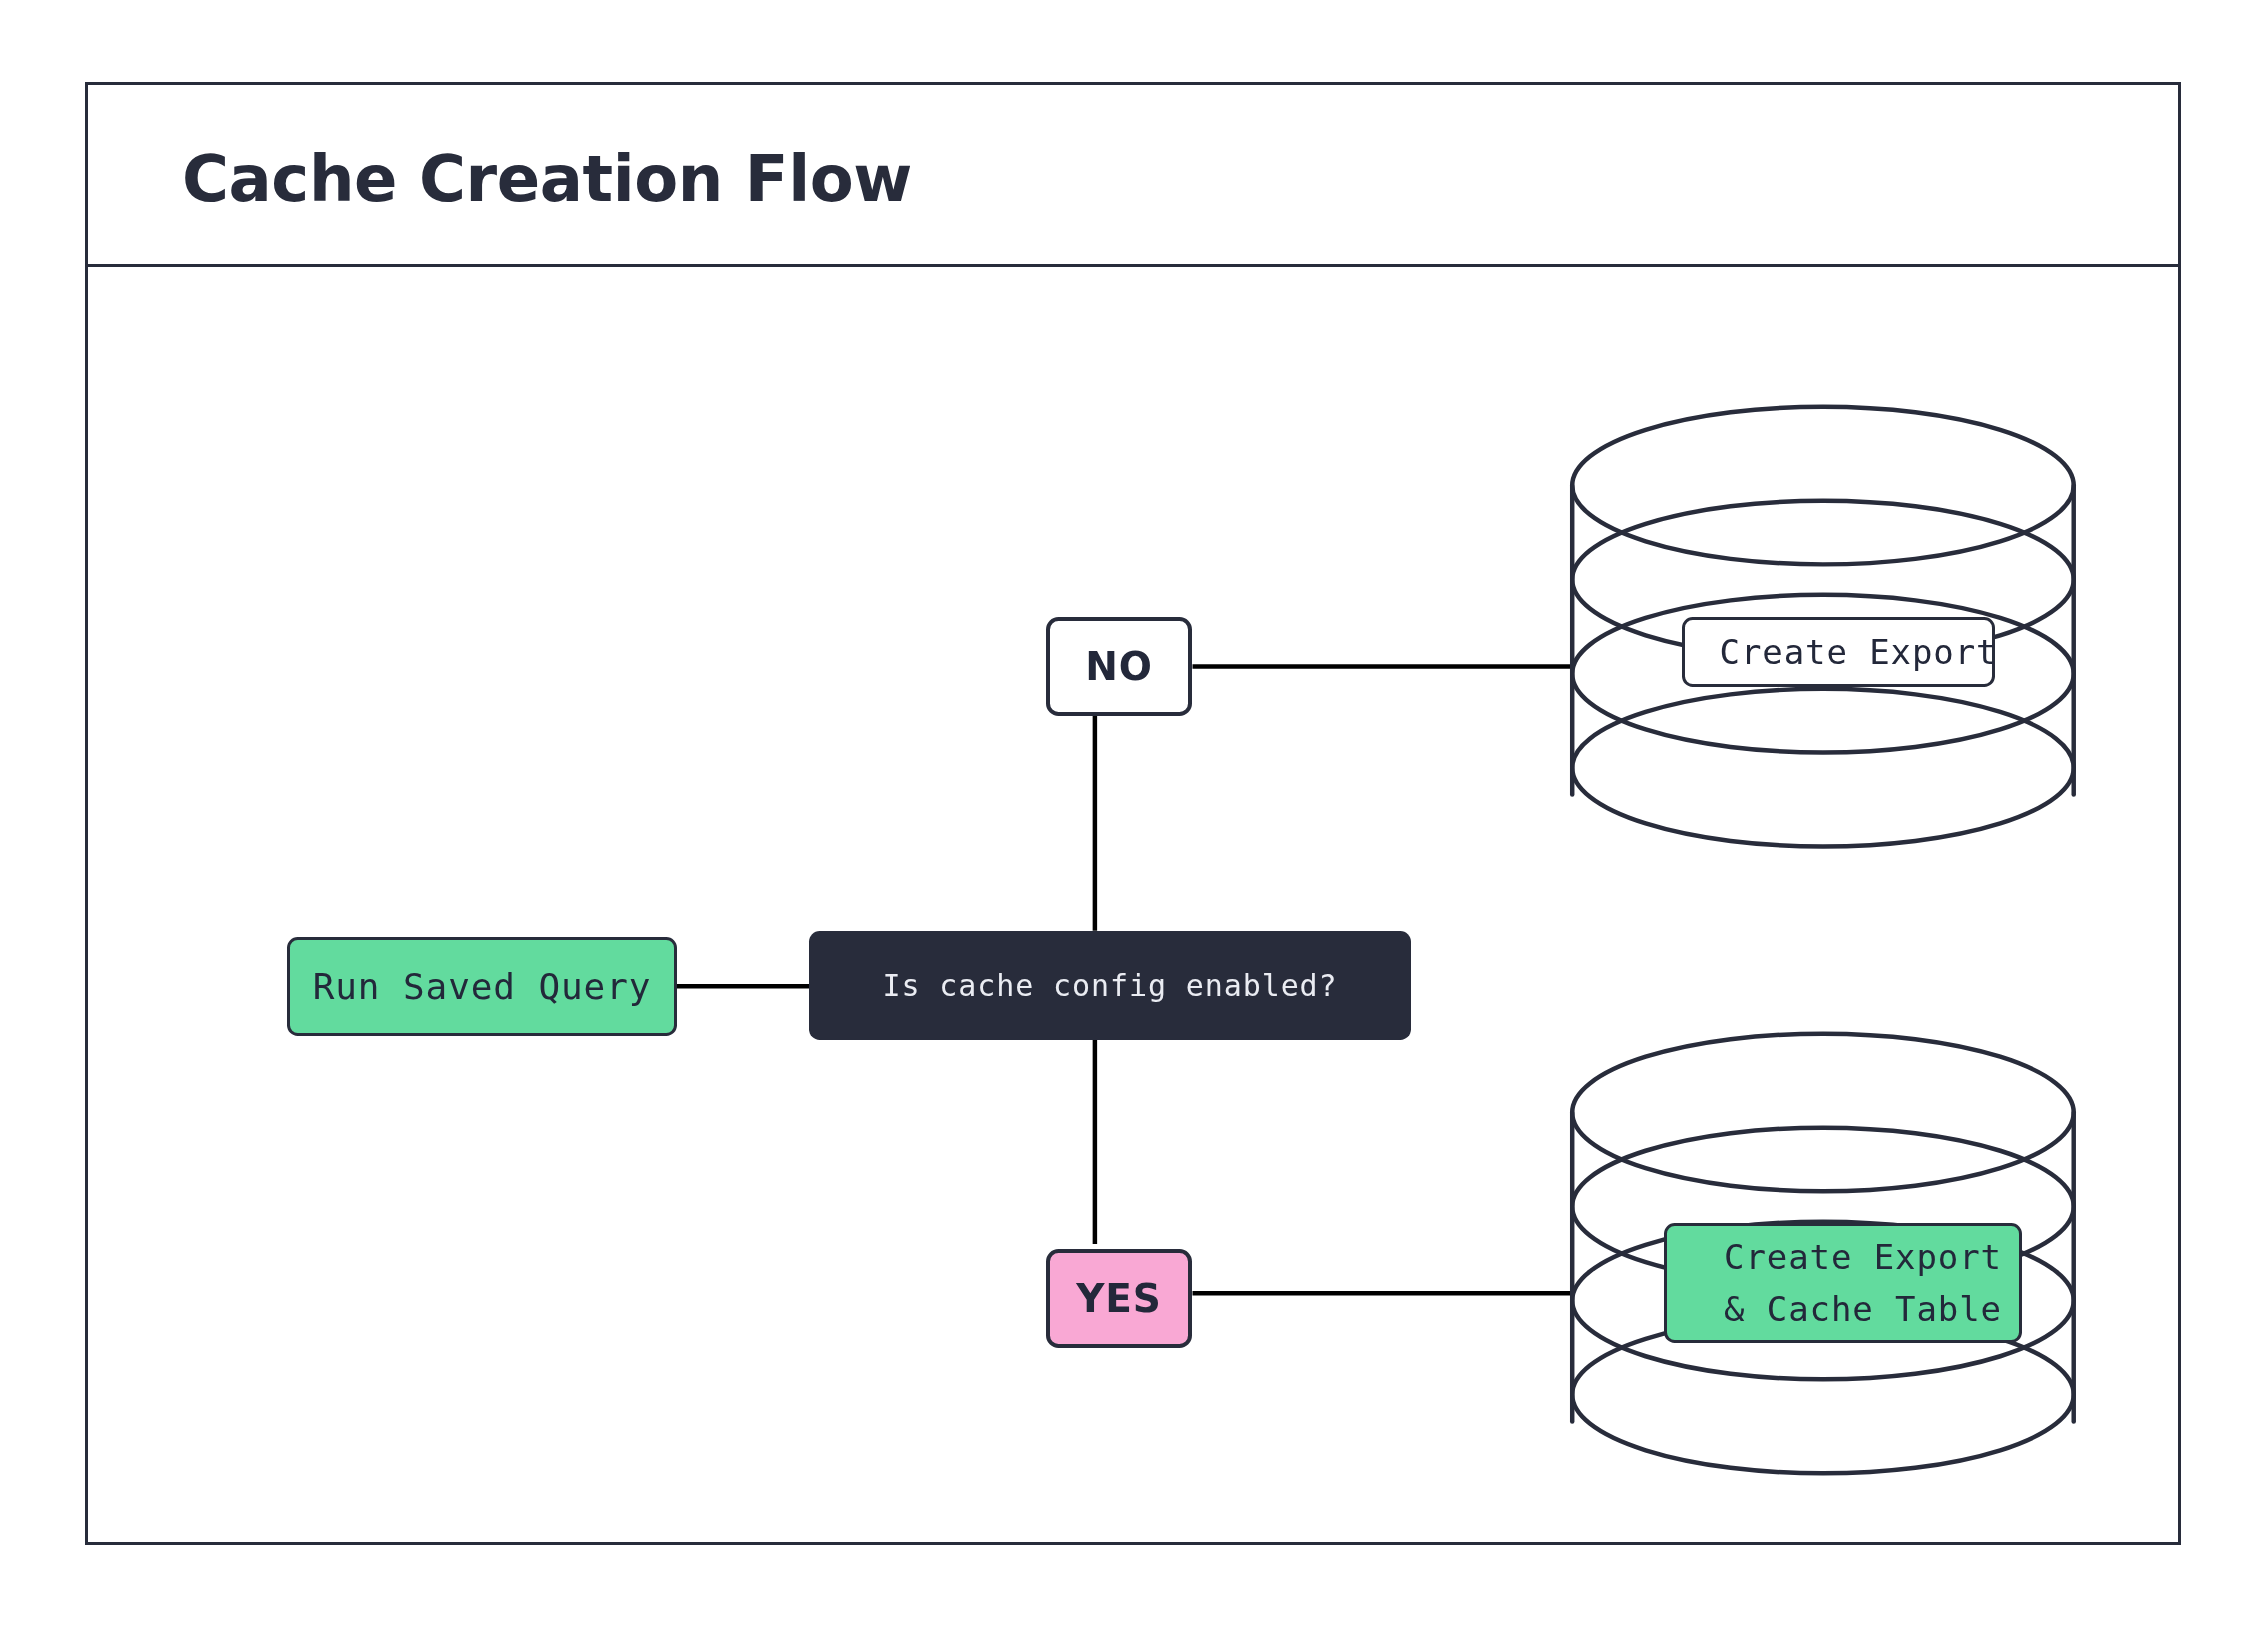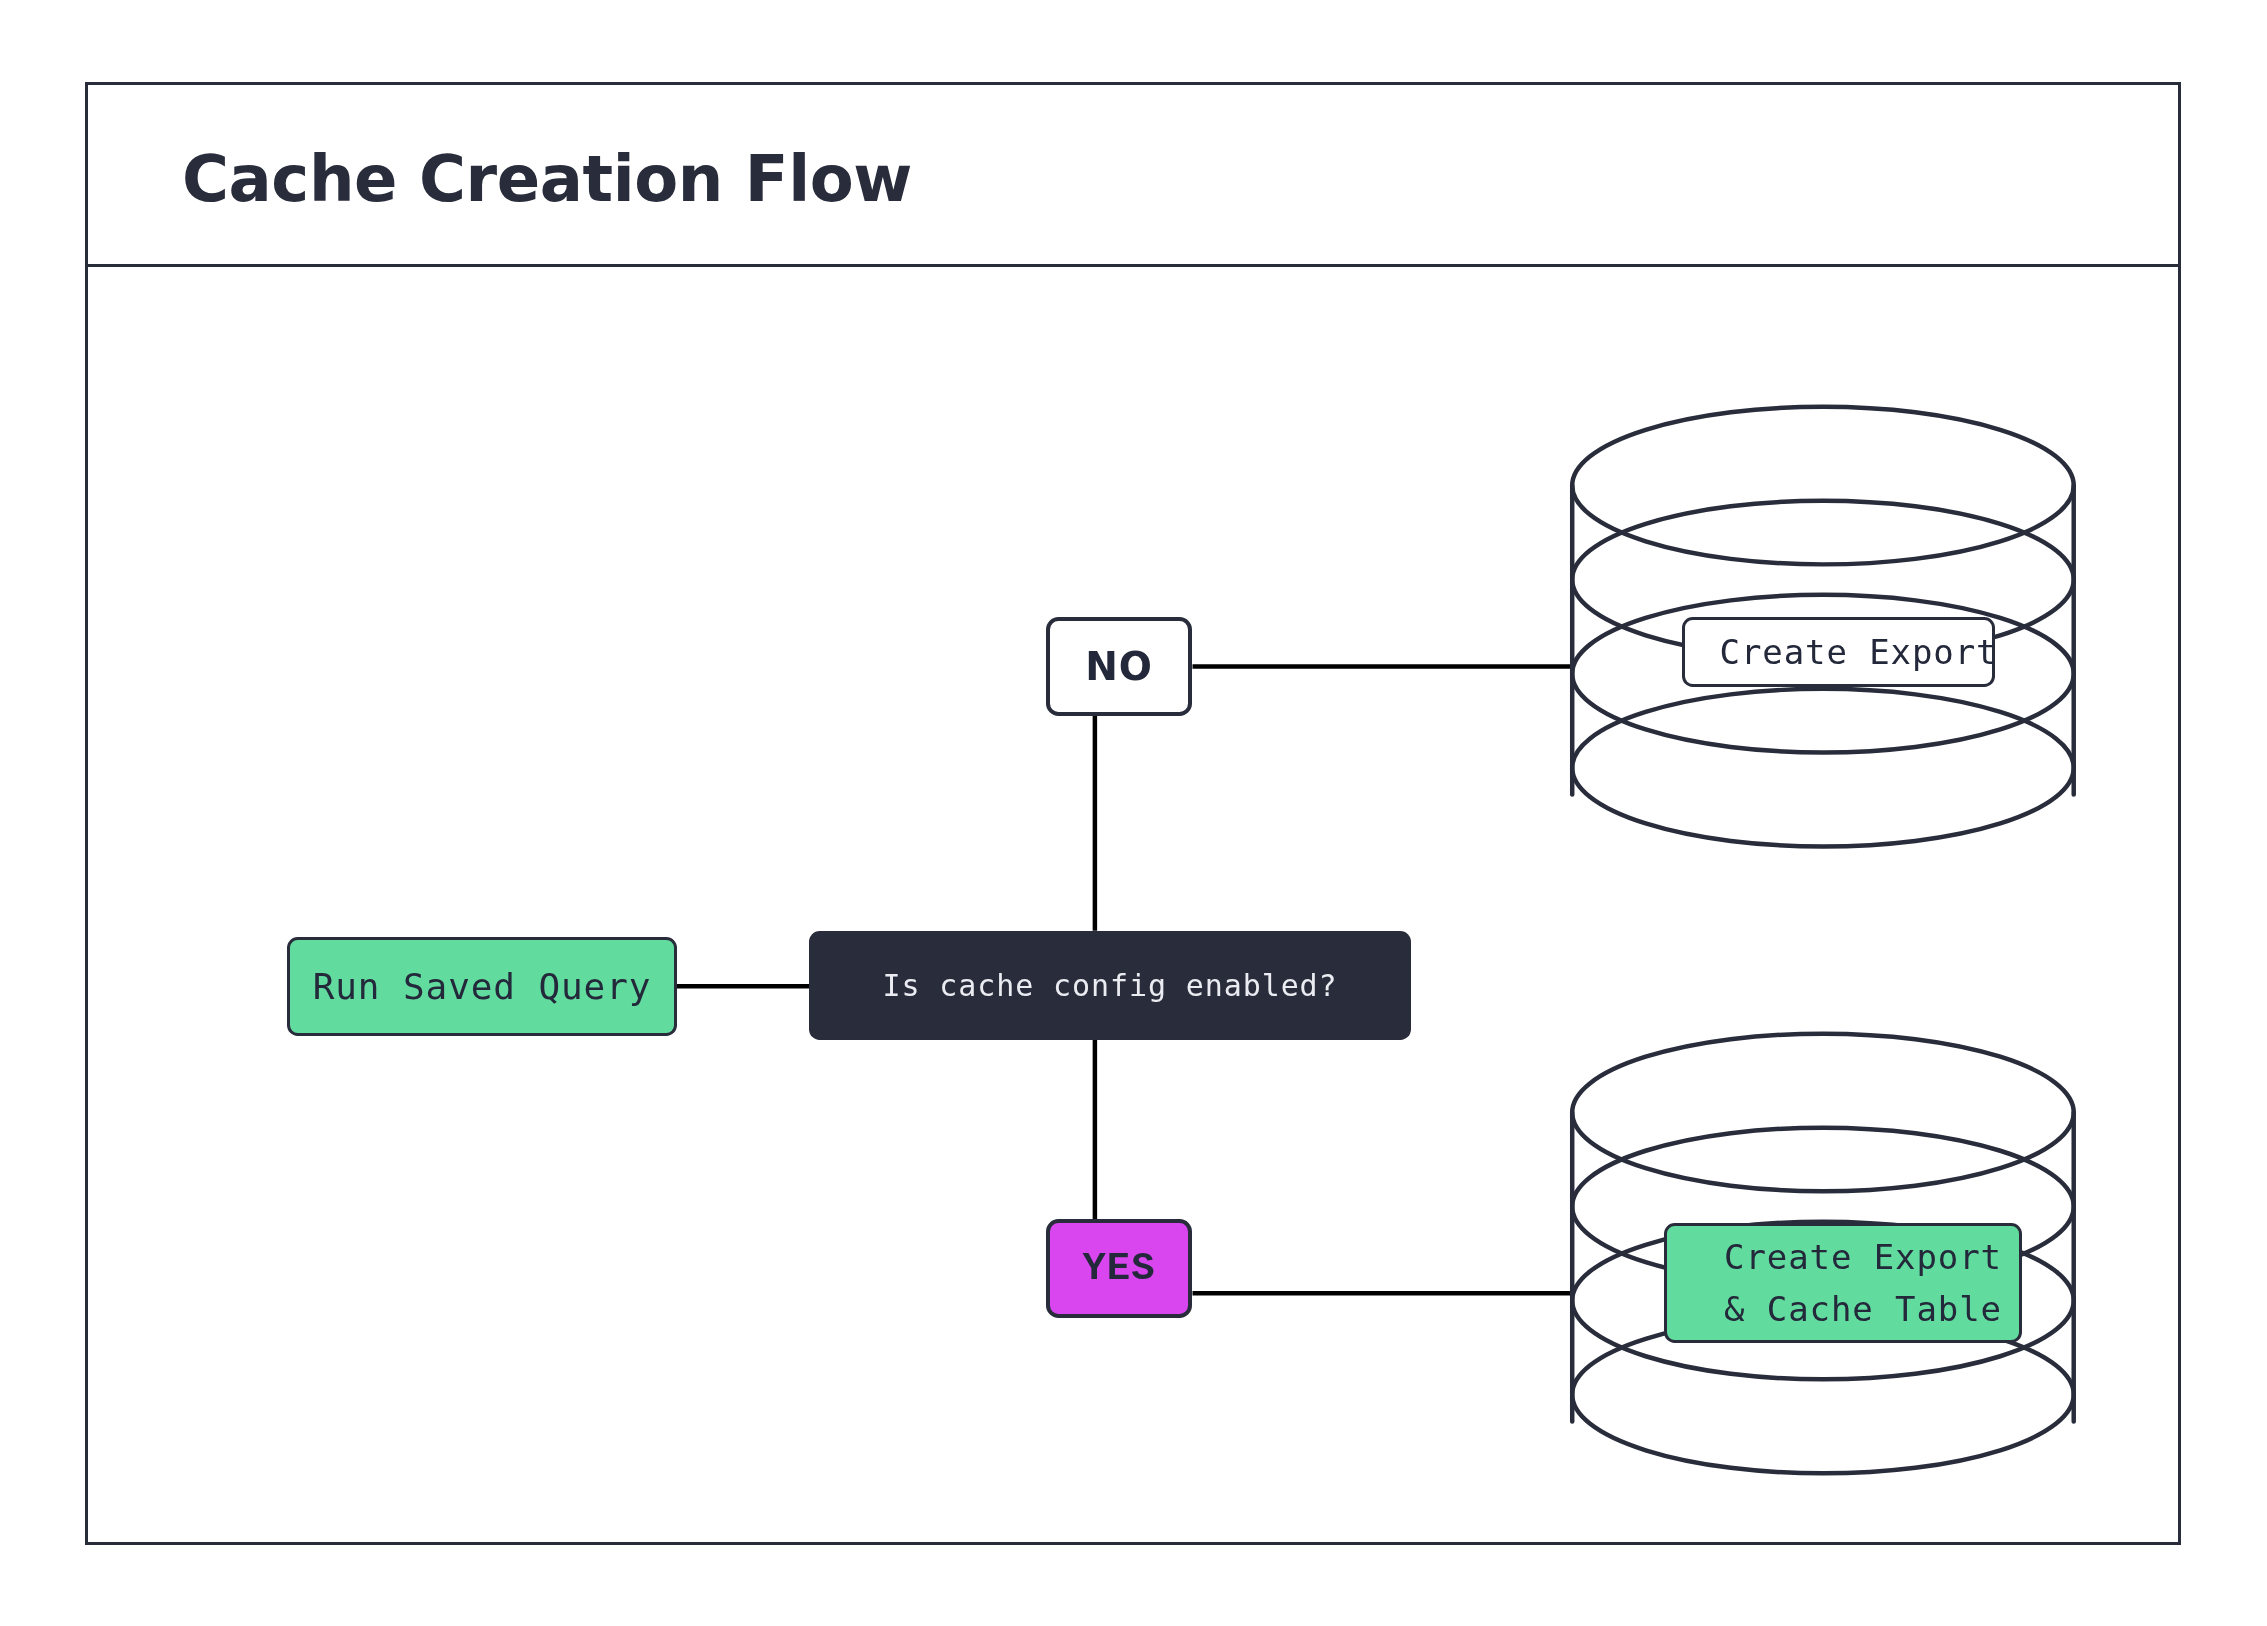--- a/index.html
+++ b/index.html
@@ -125,23 +125,22 @@
   }
 
   .node-label-no {
     left: 958px;
     top: 358px;
     background: #FFFFFF;
   }
 
   .node-label-yes {
     left: 958px;
-    top: 960px;
-    background: #d946ef;
-    font-family: Liberation Mono, monospace;
+    top: 990px;
+    background: #f9a8d4;
   }
 
   
   .cyl-chip {
     position: absolute;
     box-sizing: border-box;
     display: flex;
     flex-direction: column;
     align-items: center;
     justify-content: center;

